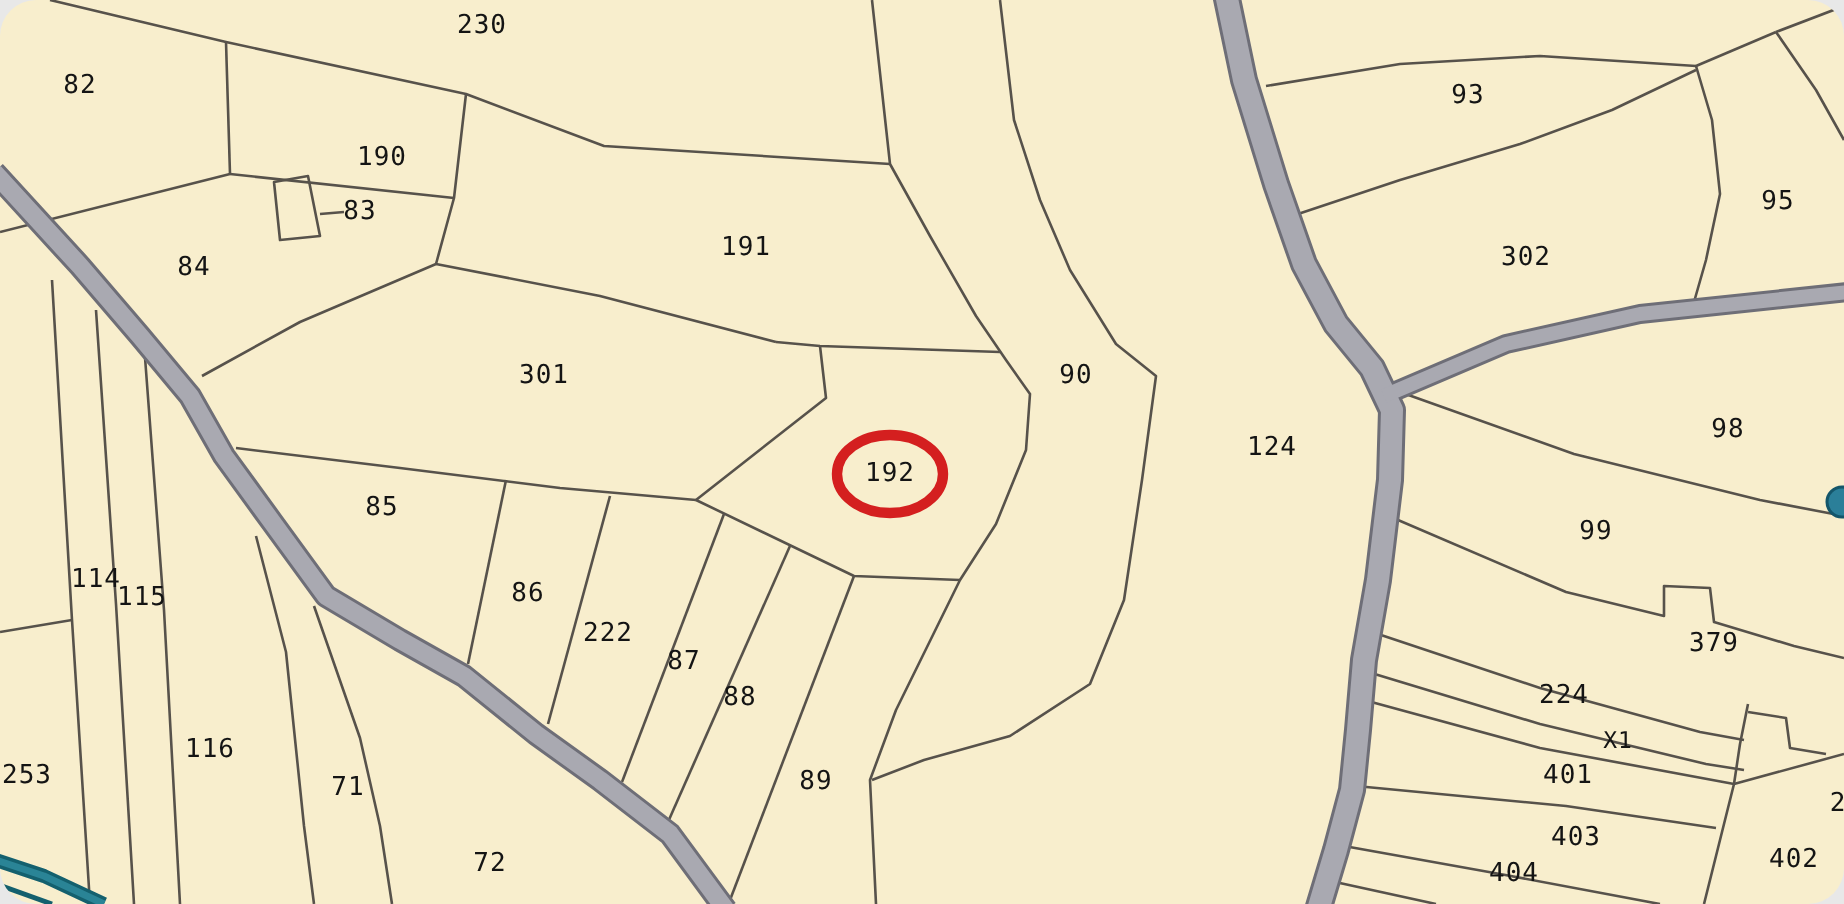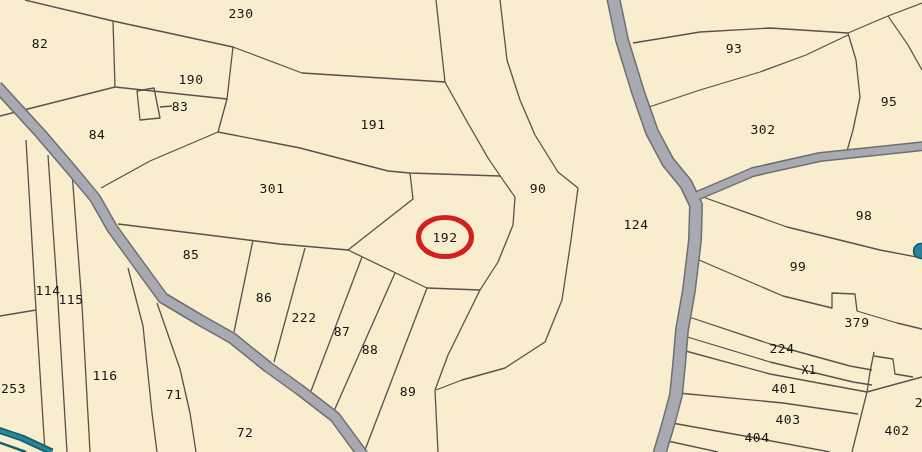--- a/index.html
+++ b/index.html
@@ -1,16 +1,16 @@
 <!DOCTYPE html>
 <html><head>
 <meta charset="utf-8">
 <style>
   html,body{margin:0;padding:0;background:#e8e8e8;}
-  #stage{width:922px;height:452px;overflow:hidden;position:relative;}
+  #stage{width:922px;height:452px;overflow:hidden;position:relative;border-radius:18px;}
   svg{display:block;}
   .lbl{font-family:"DejaVu Sans Mono","Liberation Mono",monospace;font-size:13px;fill:#141414;
        text-anchor:middle;dominant-baseline:central;letter-spacing:.5px;}
   .lbl.start{text-anchor:start;}
   .lbl.small{font-size:11.5px;}
   .boundary{fill:none;stroke:#57524b;stroke-width:1.3;stroke-linejoin:round;}
   .road-casing{fill:none;stroke:#6e6e77;stroke-linecap:butt;stroke-linejoin:round;}
   .road-fill{fill:none;stroke:#a9a9b1;stroke-linecap:butt;stroke-linejoin:round;}
   .water{fill:none;stroke:#2a8496;stroke-linejoin:round;}
   .water-dark{fill:none;stroke:#14606e;stroke-linejoin:round;}

